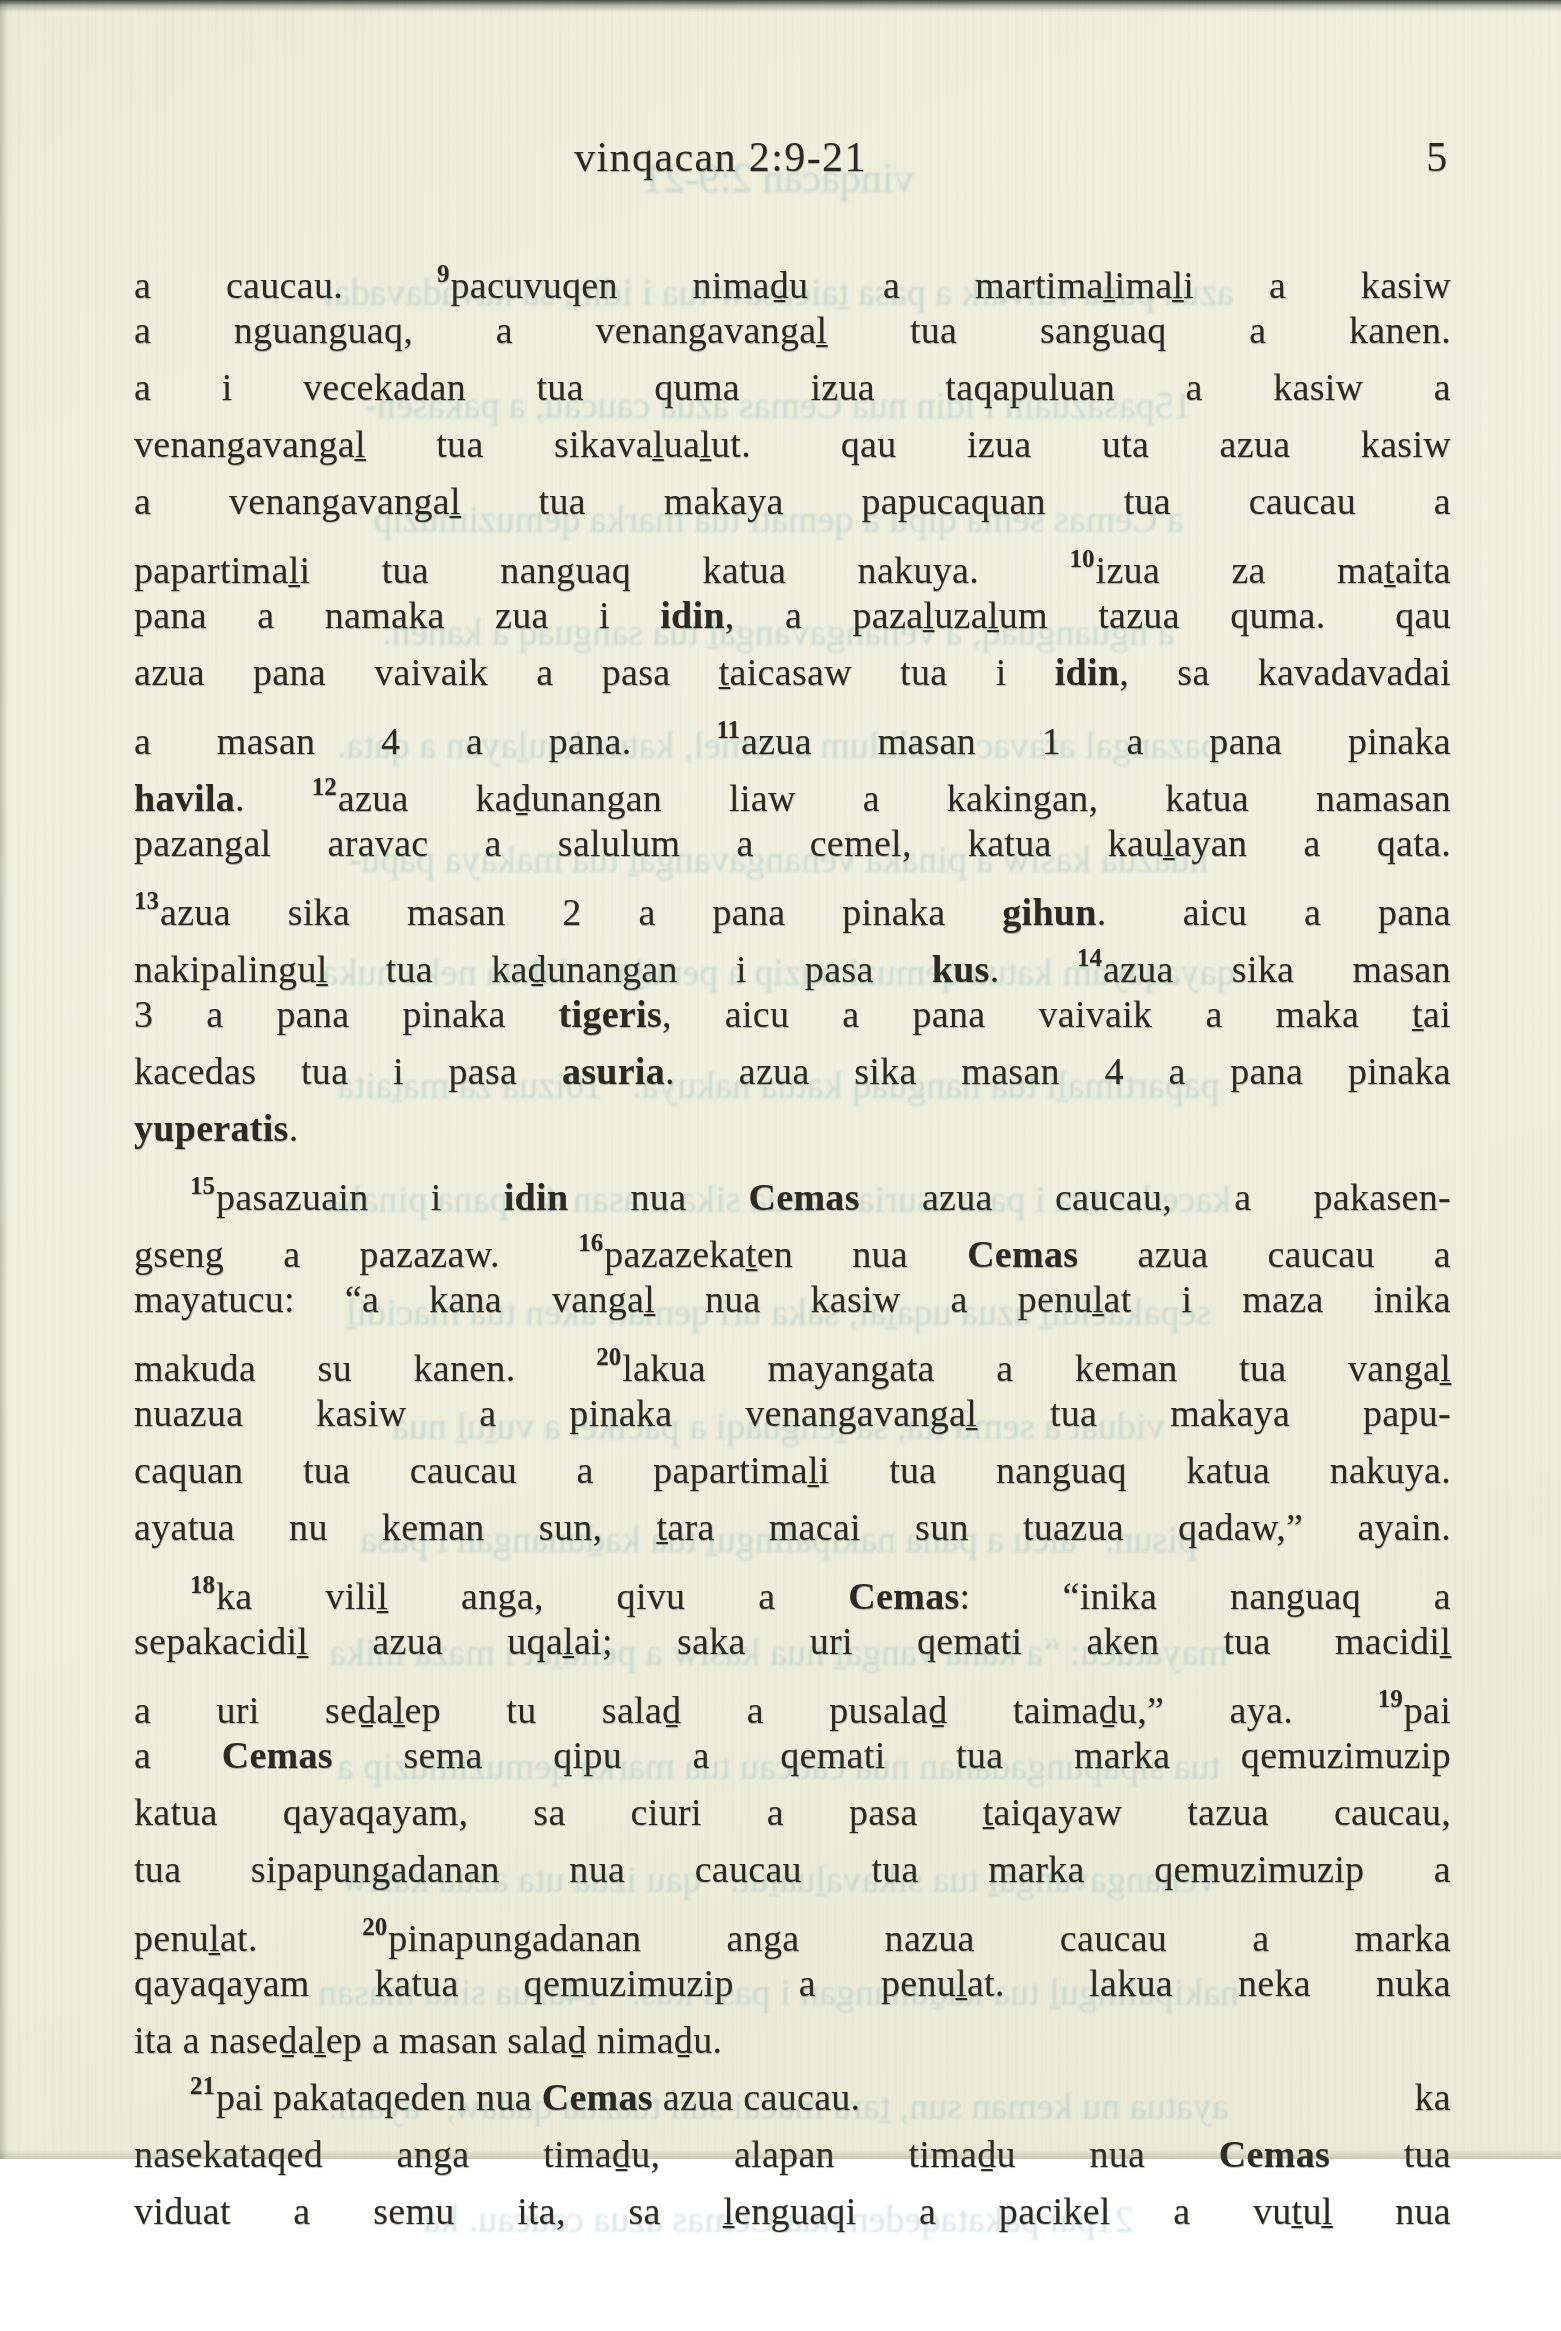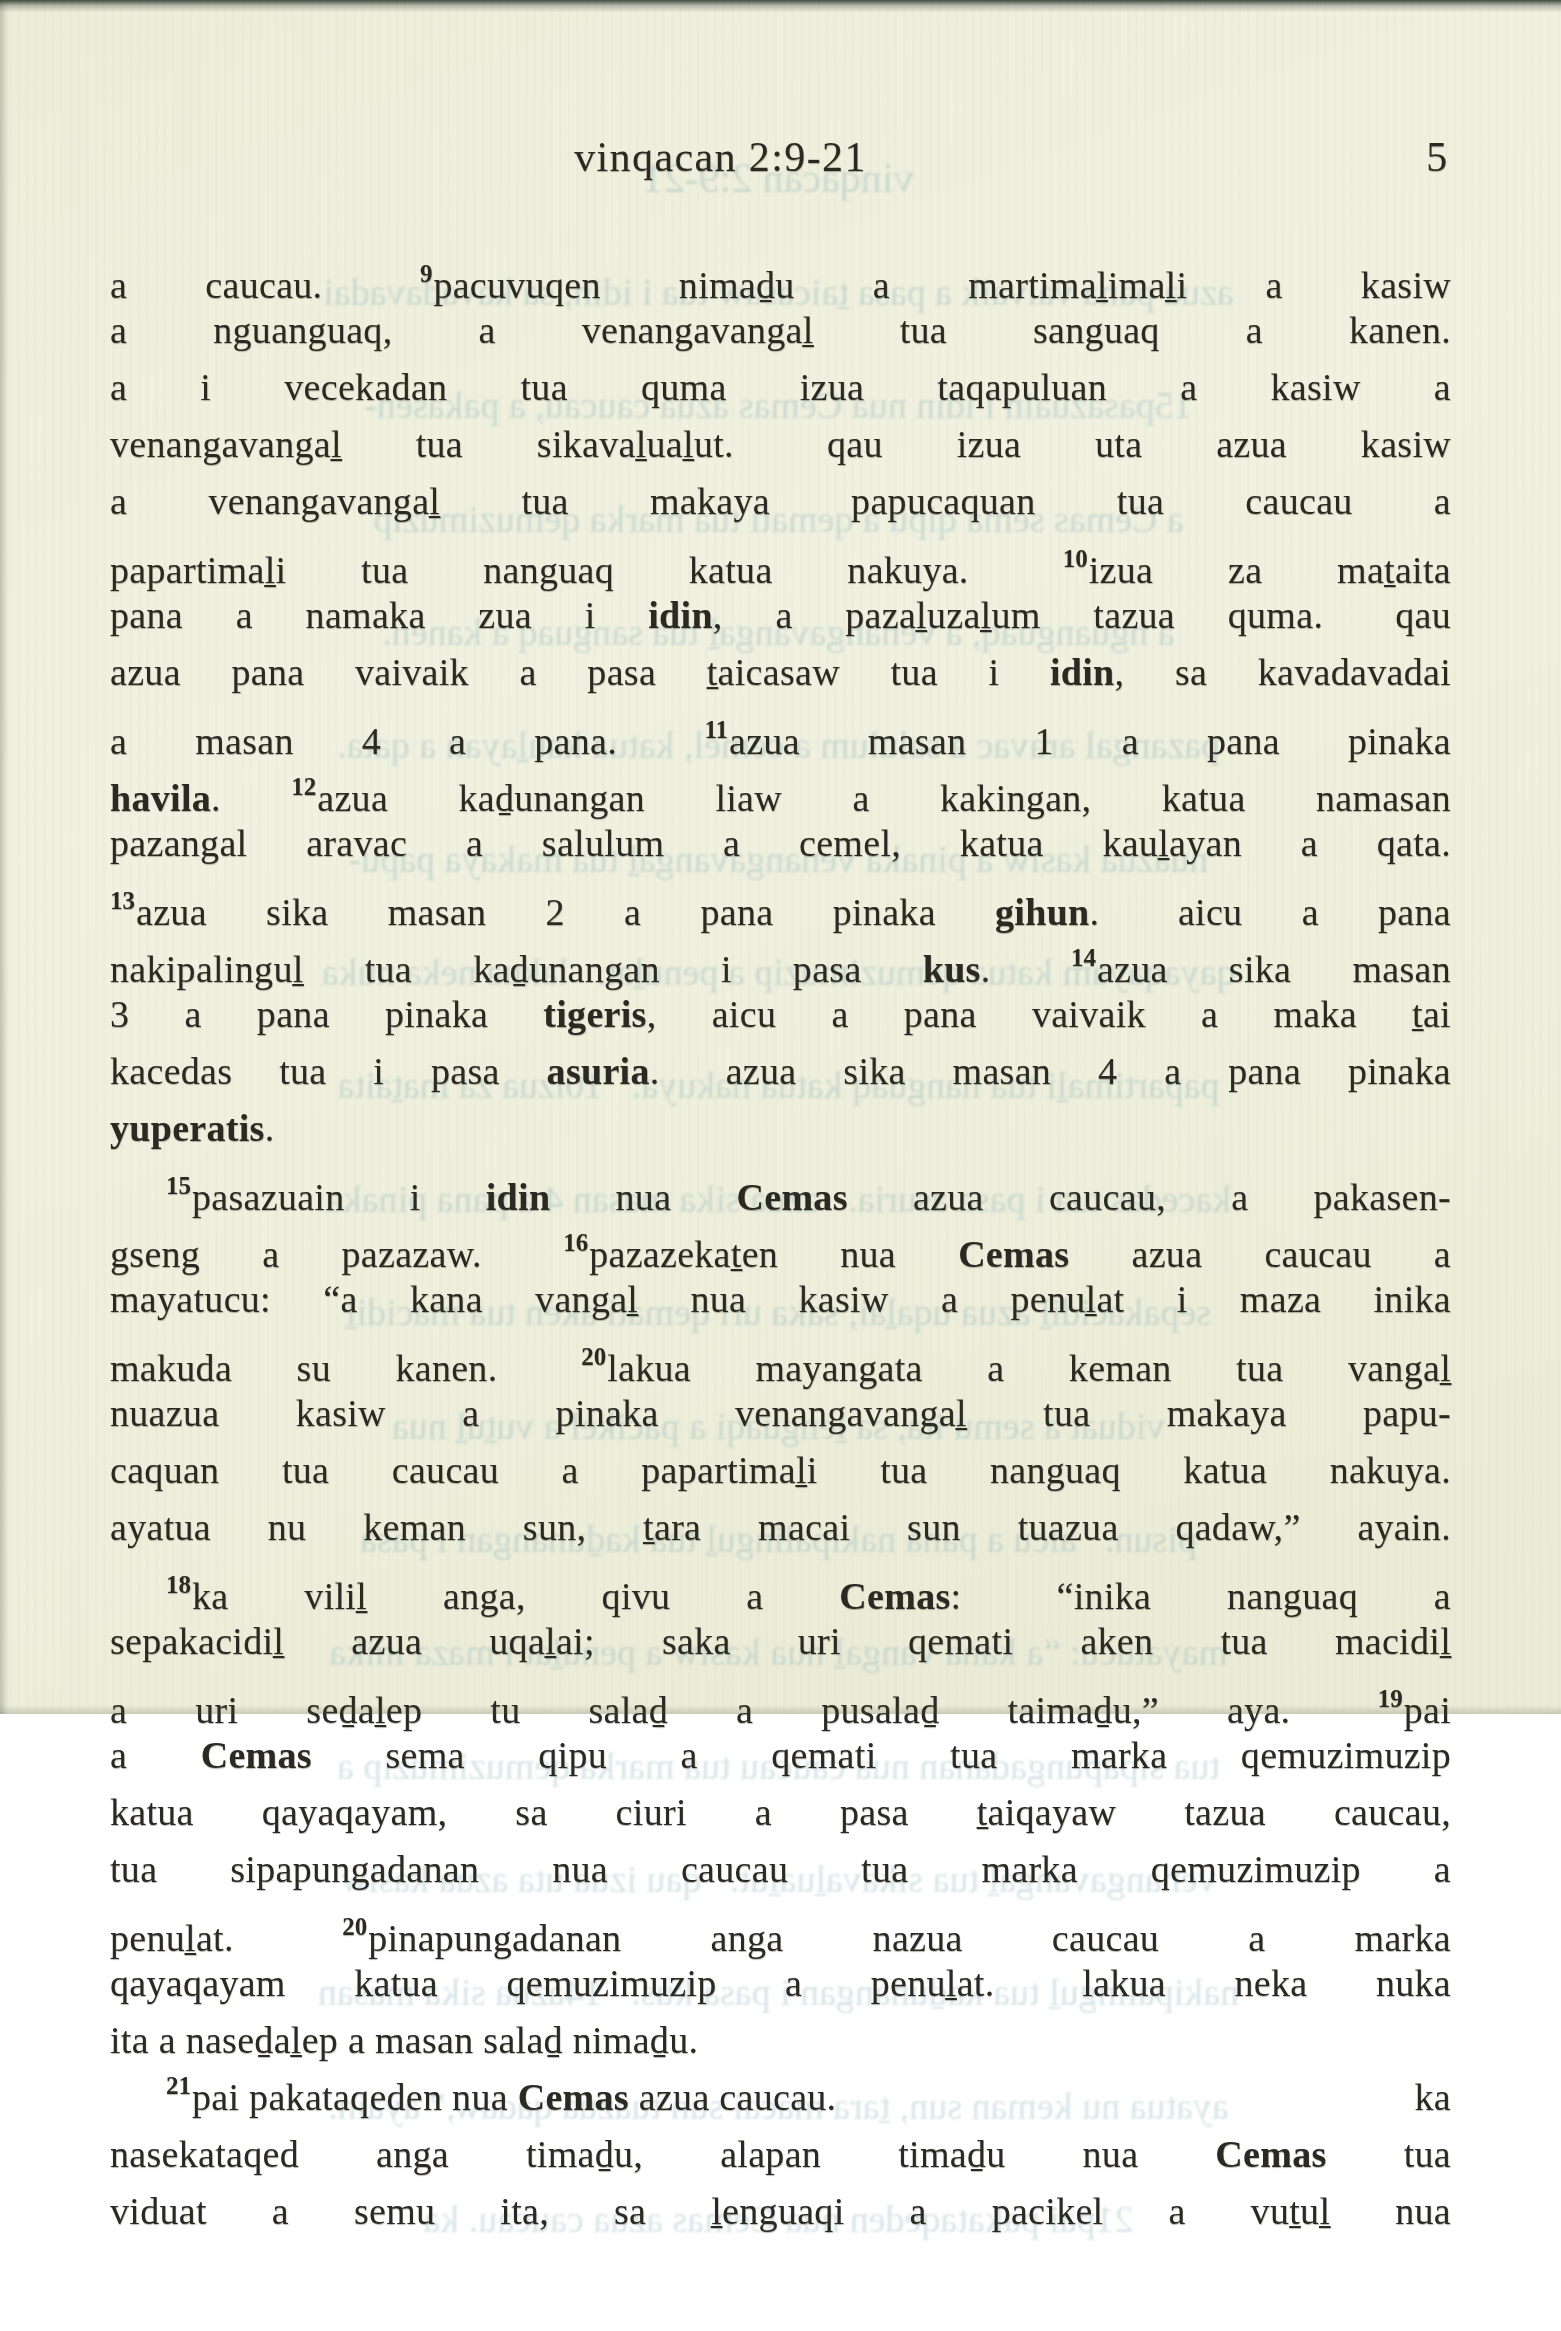--- a/index.html
+++ b/index.html
@@ -1,20 +1,20 @@
 <!DOCTYPE html>
 <html style="--paper: #edeeda; --ink: #2b2a22; --ghost: #7fa9b2; --edge: #1a241c;"><head>
 <meta charset="utf-8">
 <style>
   :root{
     --paper:#edeeda; --ink:#2b2a22; --ghost:#7fa9b2; --edge:#1a241c;
   }
   html,body{margin:0;padding:0;width:1561px;height:2332px;overflow:hidden;}
   .page{
-    position:relative;width:1561px;height:1714px;
+    position:relative;width:1561px;height:2159px;
     background:
       repeating-linear-gradient(90deg, rgba(178,188,158,0.05) 0 2.9px, rgba(0,0,0,0) 2.9px 8.6px),
       linear-gradient(160deg,#ecedd9 0%, #f0f1e0 38%, #eaebd6 100%);
     font-family:"Liberation Serif","DejaVu Serif",serif;
     color:var(--ink,#2b2a22);
   }
   .edge-top{
     position:absolute;top:0;left:0;right:0;height:12.5px;pointer-events:none;
     background:linear-gradient(to bottom, rgba(26,36,28,0.80), rgba(26,36,28,0.25) 45%, rgba(26,36,28,0) 95%);
   }
@@ -34,20 +34,21 @@
   }
   .page-num{
     position:absolute;right:3.8px;top:0;font-size:42px;
     text-shadow:0.4px 0.6px 0.8px rgba(40,38,30,0.35);
   }
   .textblock{position:absolute;left:110px;top:245px;width:1341px;}
   .line{
     font-size:38px;line-height:57px;height:57px;
     letter-spacing:0.3px;
     text-shadow:0.4px 0.6px 0.8px rgba(40,38,30,0.33);
+    margin-left:24px;
   }
   .line.just{text-align:justify;text-align-last:justify;}
   .line.ind{text-indent:56px;}
   .line.split{display:flex;align-items:flex-end;}
   .line.split.ind{text-indent:0;padding-left:56px;}
   .line.split .gapfill{flex:1 1 auto;}
   .line b{font-weight:700;}
   .sup{font-size:25px;font-weight:700;vertical-align:16.3px;margin-right:1px;letter-spacing:0;}
   .ghost-layer{position:absolute;inset:0;pointer-events:none;}
   .ghost{

